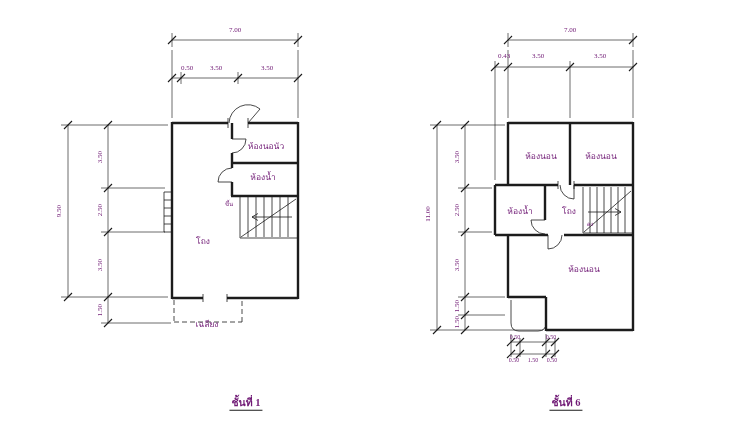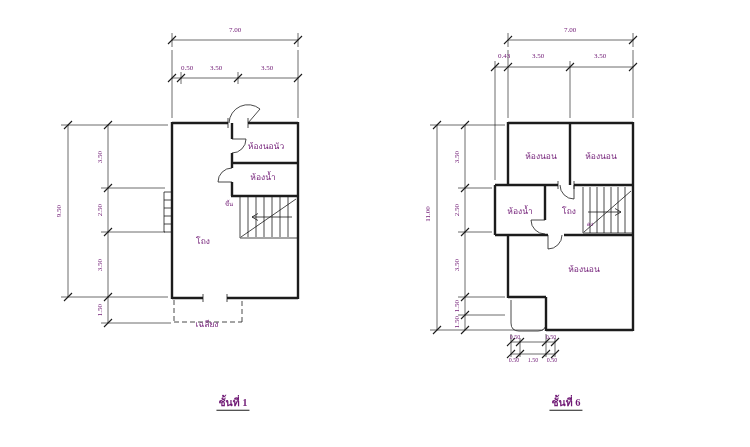--- a/index.html
+++ b/index.html
@@ -107,21 +107,21 @@
   <span class="lbl dimv" style="left:59px;top:211px">9.50</span>
   <span class="lbl dimv" style="left:100px;top:157px">3.50</span>
   <span class="lbl dimv" style="left:100px;top:210px">2.50</span>
   <span class="lbl dimv" style="left:100px;top:265px">3.50</span>
   <span class="lbl dimv" style="left:100px;top:310px">1.50</span>
   <span class="lbl room" style="left:266px;top:146px">ห้องนอนัว</span>
   <span class="lbl room" style="left:263px;top:177px">ห้องน้ำ</span>
   <span class="lbl tiny" style="left:229px;top:204px">ขึ้น</span>
   <span class="lbl room" style="left:203px;top:241px">โถง</span>
   <span class="lbl room" style="left:207px;top:324px">เฉลียง</span>
-  <span class="lbl title" style="left:233px;top:404px">ชั้นที่ 1</span>
+  <span class="lbl title" style="left:246px;top:404px">ชั้นที่ 1</span>
 
   <span class="lbl dim" style="left:570px;top:30px">7.00</span>
   <span class="lbl dim" style="left:504px;top:56px">0.43</span>
   <span class="lbl dim" style="left:538px;top:56px">3.50</span>
   <span class="lbl dim" style="left:600px;top:56px">3.50</span>
   <span class="lbl dimv" style="left:428px;top:214px">11.00</span>
   <span class="lbl dimv" style="left:457px;top:157px">3.50</span>
   <span class="lbl dimv" style="left:457px;top:210px">2.50</span>
   <span class="lbl dimv" style="left:457px;top:265px">3.50</span>
   <span class="lbl dimv" style="left:457px;top:306px">1.50</span>

